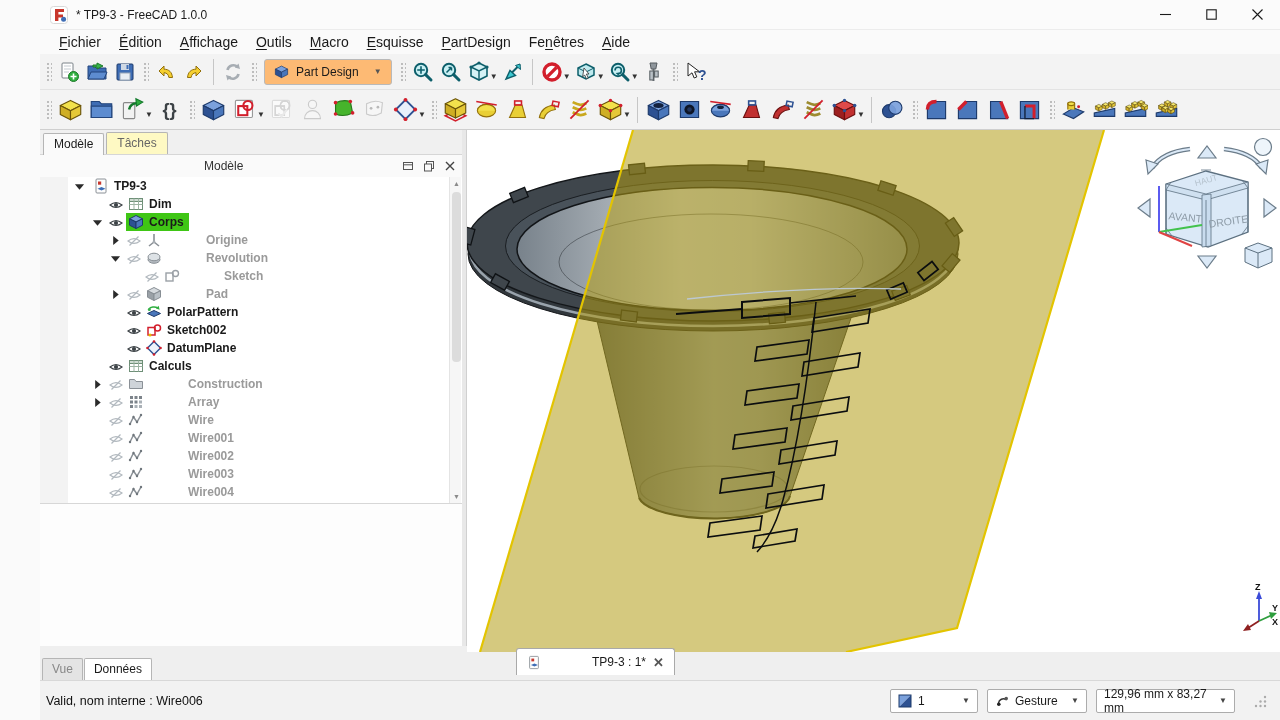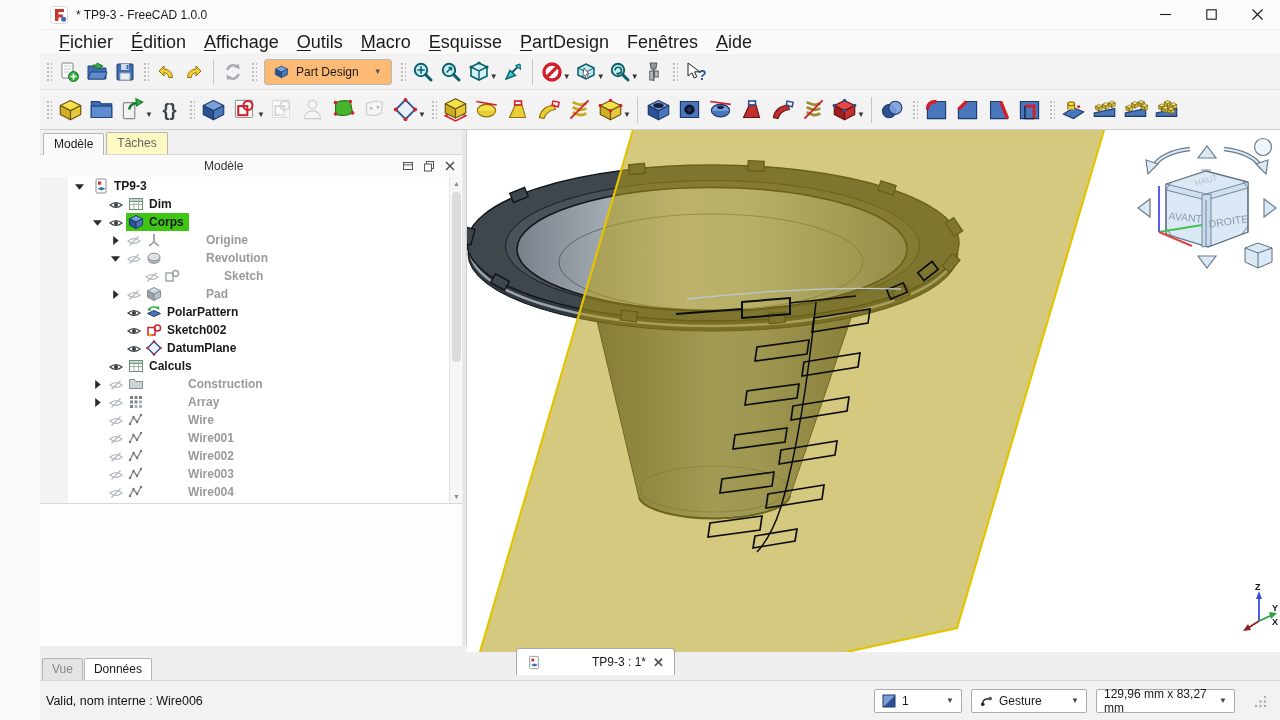--- a/index.html
+++ b/index.html
@@ -8,21 +8,21 @@
 
   
   .titlebar { height:30px; display:flex; align-items:center; background:#fbfbfb; border-bottom:1px solid #ececec; }
   .titlebar .appicon { margin:0 8px 0 10px; width:18px; height:18px; }
   .titlebar .title { font-size:12px; color:#1a1a1a; }
   .win-controls { margin-left:auto; display:flex; height:100%; }
   .win-btn { width:46px; height:100%; display:flex; align-items:center; justify-content:center; color:#1a1a1a; }
 
   
   .menubar { height:24px; display:flex; align-items:center; background:#fafafa; padding-left:10px; }
-  .menu-item { font-size:18px; color:#1a1a1a; padding:3px 9px; border-radius:3px; }
+  .menu-item { font-size:14px; color:#1a1a1a; padding:3px 9px; border-radius:3px; }
   .menu-item u { text-decoration:underline; text-underline-offset:2px; }
 
   
   .toolbar { display:flex; align-items:center; background:#f3f3f3; }
   .tb1 { height:36px; border-bottom:1px solid #e3e3e3; padding-left:2px; }
   .tb2 { height:40px; border-bottom:1px solid #cfcfcf; padding-left:2px; }
   .tb-btn { width:28px; height:28px; display:flex; align-items:center; justify-content:center; border-radius:3px; position:relative; }
   .tb2 .tb-btn { width:31px; height:31px; }
   .tb-btn.dis { filter:grayscale(1) brightness(1.18) opacity(.55); }
   .dd-arrow { font-size:8px; color:#333; margin:10px 2px 0 -3px; width:7px; }
@@ -1043,21 +1043,21 @@
     <div class="sb-right">
       <div class="sb-combo" style="width:88px">
         <svg width="14" height="14" viewBox="0 0 14 14">
           <polygon points="1,1 13,1 1,13" fill="#7ba1dc"></polygon>
             <polygon points="13,1 13,13 1,13" fill="#2d5192"></polygon>
           <rect x="1" y="1" width="12" height="12" fill="none" stroke="#1d3a6b"></rect>
         </svg>
         <span>1</span>
         <span class="caret">▼</span>
       </div>
-      <div class="sb-combo" style="width:116px">
+      <div class="sb-combo" style="width:100px">
         <svg width="14" height="14" viewBox="0 0 14 14">
           <path d="M3.5,9a5,5 0 0 1 7.5-3.5" fill="none" stroke="#333" stroke-width="1.5"></path>
           <circle cx="3.8" cy="10.2" r="1.8" fill="#222"></circle>
             <circle cx="11.2" cy="4.6" r="1.8" fill="#555"></circle>
         </svg>
         <span>Gesture</span>
         <span class="caret">▼</span>
       </div>
       <div class="sb-combo" style="width:139px">
         <span>129,96 mm x 83,27 mm</span>

